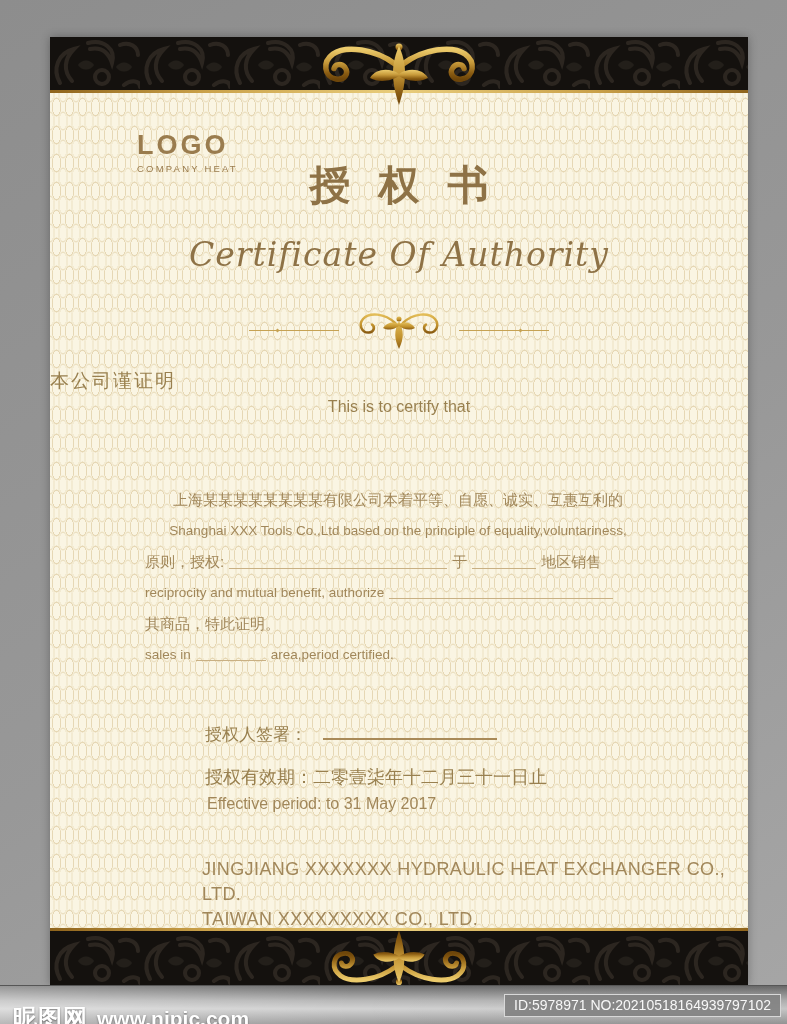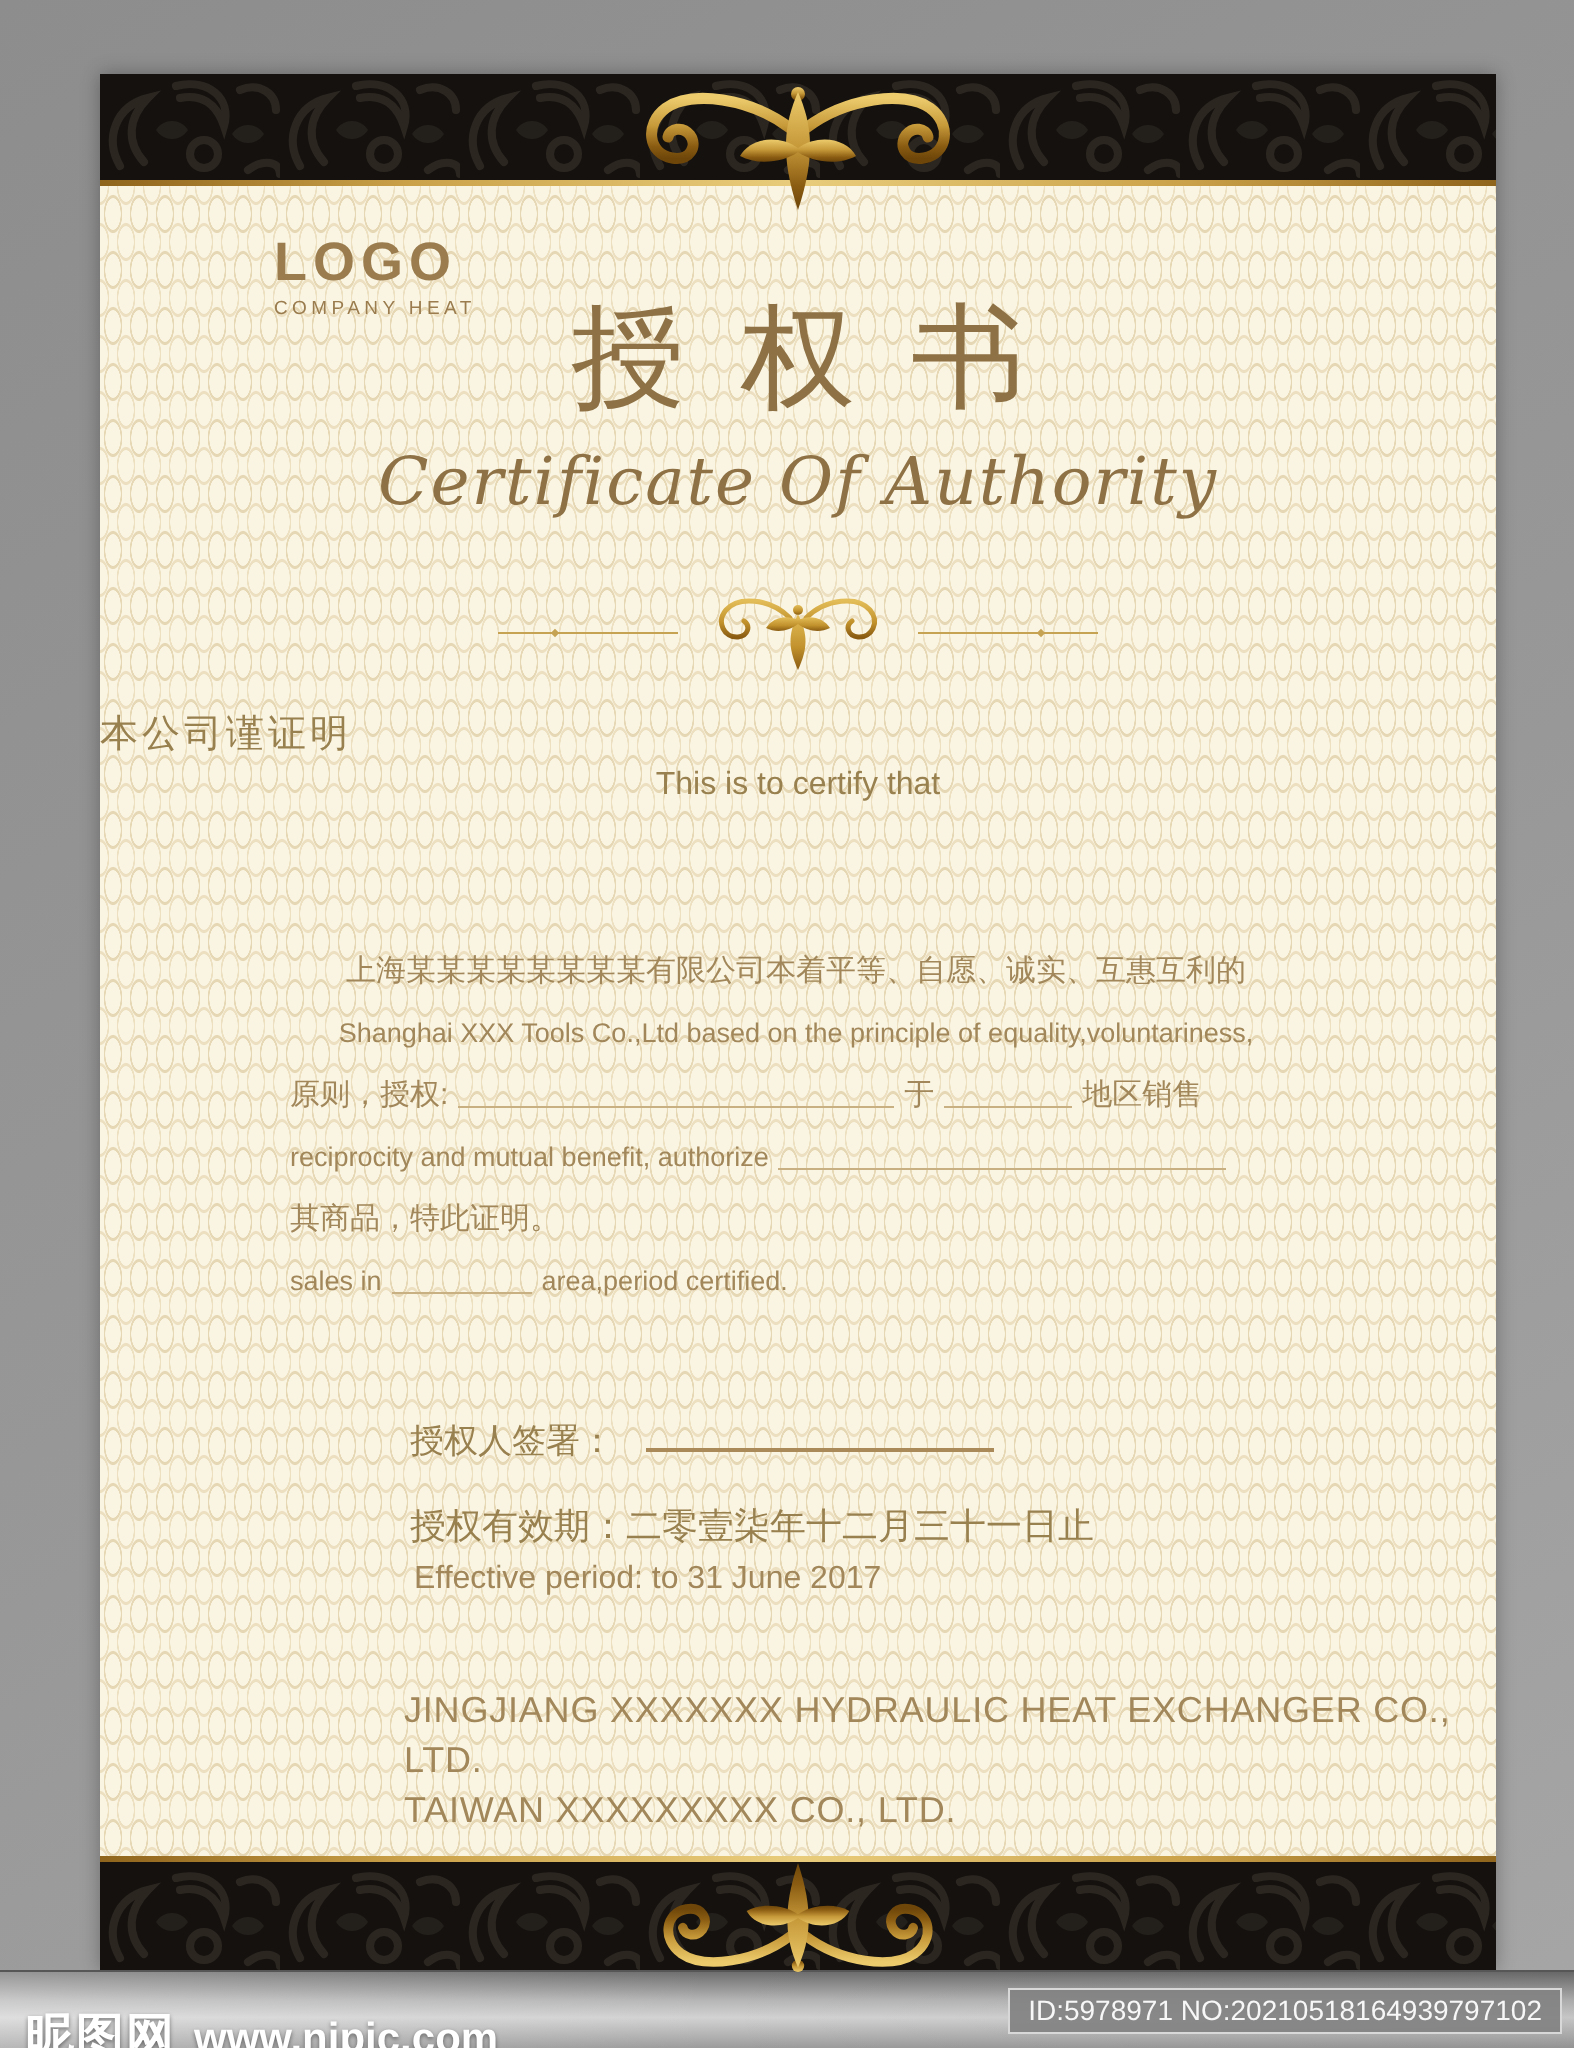--- a/index.html
+++ b/index.html
@@ -36,30 +36,30 @@
       radial-gradient(ellipse 48% 46% at 50% 50%, rgba(255,255,255,0) 60%, rgba(203,175,116,.30) 63%, rgba(203,175,116,.30) 72%, rgba(255,255,255,0) 76%);
     background-size:13px 28px, 13px 28px;
     background-position:0 0, 6.5px 14px;
   }
 
   .orn { position:absolute; left:50%; transform:translateX(-50%); z-index:6; }
   .orn-top { top:2px; }
   .orn-bottom { top:886px; transform:translateX(-50%) scaleY(-1); }
 
   
-  .content { position:absolute; left:0; top:0; width:698px; height:948px; z-index:3; color:#99804f; }
+  .content { position:absolute; left:0; top:14px; width:698px; height:948px; z-index:3; color:#99804f; }
 
   .logo-block { position:absolute; left:87px; top:81px; color:#9a7c4e; }
   .logo-name { font-size:27px; font-weight:bold; letter-spacing:3px; line-height:1; }
   .logo-company { font-size:9.5px; letter-spacing:2.2px; margin-top:4px; }
 
   .title-cn {
     position:absolute; top:114px; width:100%; text-align:center;
-    font-family:"Liberation Serif", serif; font-weight:normal;
-    font-size:57px; letter-spacing:28px; text-indent:28px; color:#8e7246; line-height:1;
+    font-family:"Liberation Serif", serif; font-weight:bold;
+    font-size:41px; letter-spacing:28px; text-indent:28px; color:#8e7246; line-height:1;
   }
   .title-en {
     position:absolute; top:186px; width:100%; text-align:center;
     font-family:"DejaVu Serif", serif; font-style:italic;
     font-size:33px; letter-spacing:1px; color:#8e7246; line-height:1.1;
   }
 
   .divider { position:absolute; top:256px; left:50%; transform:translateX(-50%);
     display:flex; align-items:center; height:46px; }
   .d-line { width:90px; height:1px; background:#c6a253; position:relative; }
@@ -265,21 +265,21 @@
         <div class="b-line b-en">
           <span>sales in</span><span class="ul ul-70"></span><span>area,period certified.</span>
         </div>
       </div>
 
       <div class="sig-row">
         <span>授权人签署：</span><span class="sig-line"></span>
       </div>
 
       <div class="validity-cn">授权有效期：二零壹柒年十二月三十一日止</div>
-      <div class="validity-en">Effective period: to 31 June 2017</div>
+      <div class="validity-en">Effective period: to 31 May 2017</div>
 
       <div class="companies">
         <div>JINGJIANG XXXXXXX HYDRAULIC HEAT EXCHANGER CO., LTD.</div>
         <div>TAIWAN XXXXXXXXX CO., LTD.</div>
       </div>
 
     </div>
   </div>
 
   <div class="footer">

